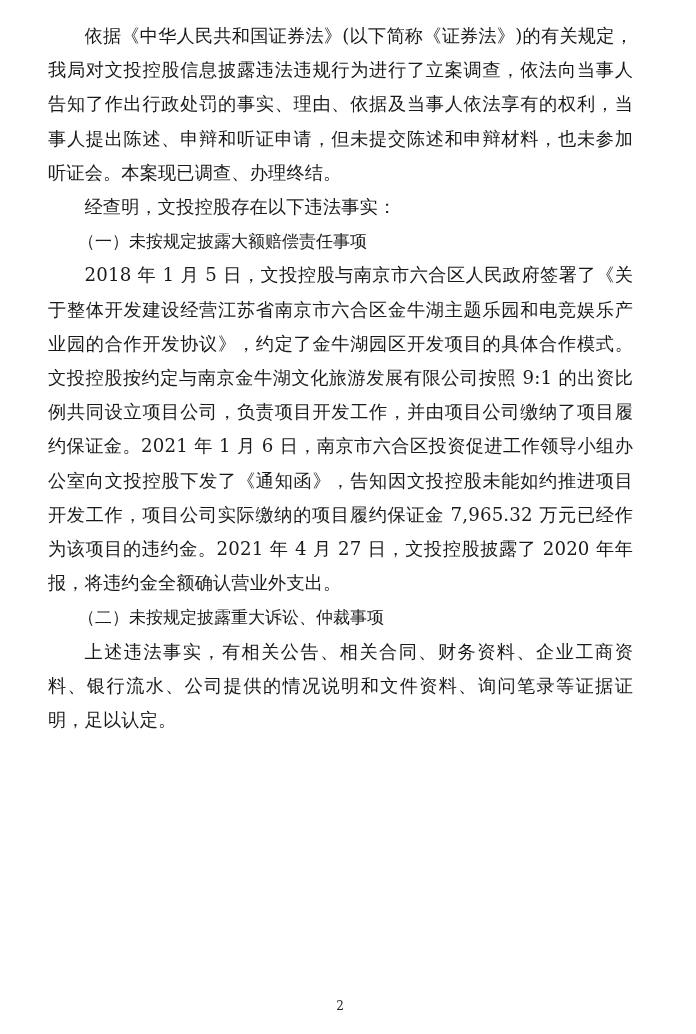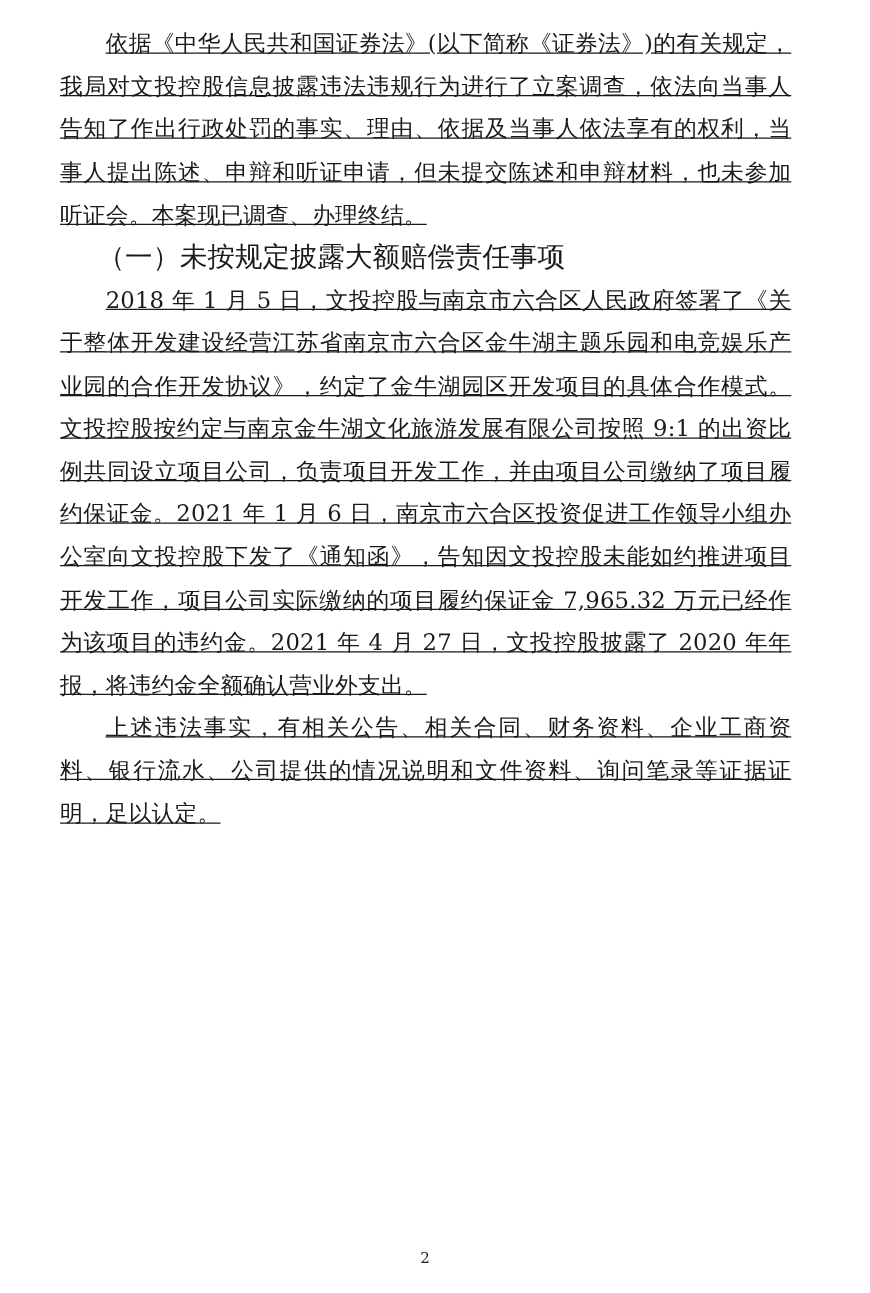--- a/index.html
+++ b/index.html
@@ -21,44 +21,45 @@
       top: 19px;
       width: 585px;
     }
     .para {
       margin: 0;
       font-size: 18.2px;
       line-height: 34.2px;
       text-align: justify;
       text-justify: inter-character;
       letter-spacing: 0.15px;
-      text-decoration: underline;
     }
     .indent {
       text-indent: 36.5px;
     }
     .heading {
       margin: 0;
-      font-size: 22px;
+      font-size: 17px;
       line-height: 34.2px;
       text-indent: 30px;
     }
     .page-number {
       position: absolute;
       top: 999px;
       left: 0;
       width: 680px;
       text-align: center;
       font-size: 12px;
       color: #222;
     }
   </style>
 </head>
 <body>
 
 <div class="page">
   <p class="para indent">依据《中华人民共和国证券法》(以下简称《证券法》)的有关规定，我局对文投控股信息披露违法违规行为进行了立案调查，依法向当事人告知了作出行政处罚的事实、理由、依据及当事人依法享有的权利，当事人提出陈述、申辩和听证申请，但未提交陈述和申辩材料，也未参加听证会。本案现已调查、办理终结。</p>
+  <p class="para indent">经查明，文投控股存在以下违法事实：</p>
   <p class="heading">（一）未按规定披露大额赔偿责任事项</p>
   <p class="para indent">2018 年 1 月 5 日，文投控股与南京市六合区人民政府签署了《关于整体开发建设经营江苏省南京市六合区金牛湖主题乐园和电竞娱乐产业园的合作开发协议》，约定了金牛湖园区开发项目的具体合作模式。文投控股按约定与南京金牛湖文化旅游发展有限公司按照 9:1 的出资比例共同设立项目公司，负责项目开发工作，并由项目公司缴纳了项目履约保证金。2021 年 1 月 6 日，南京市六合区投资促进工作领导小组办公室向文投控股下发了《通知函》，告知因文投控股未能如约推进项目开发工作，项目公司实际缴纳的项目履约保证金 7,965.32 万元已经作为该项目的违约金。2021 年 4 月 27 日，文投控股披露了 2020 年年报，将违约金全额确认营业外支出。</p>
+  <p class="heading">（二）未按规定披露重大诉讼、仲裁事项</p>
   <p class="para indent">上述违法事实，有相关公告、相关合同、财务资料、企业工商资料、银行流水、公司提供的情况说明和文件资料、询问笔录等证据证明，足以认定。</p>
 </div>
 
 <div class="page-number">2</div>
 
 </body></html>

